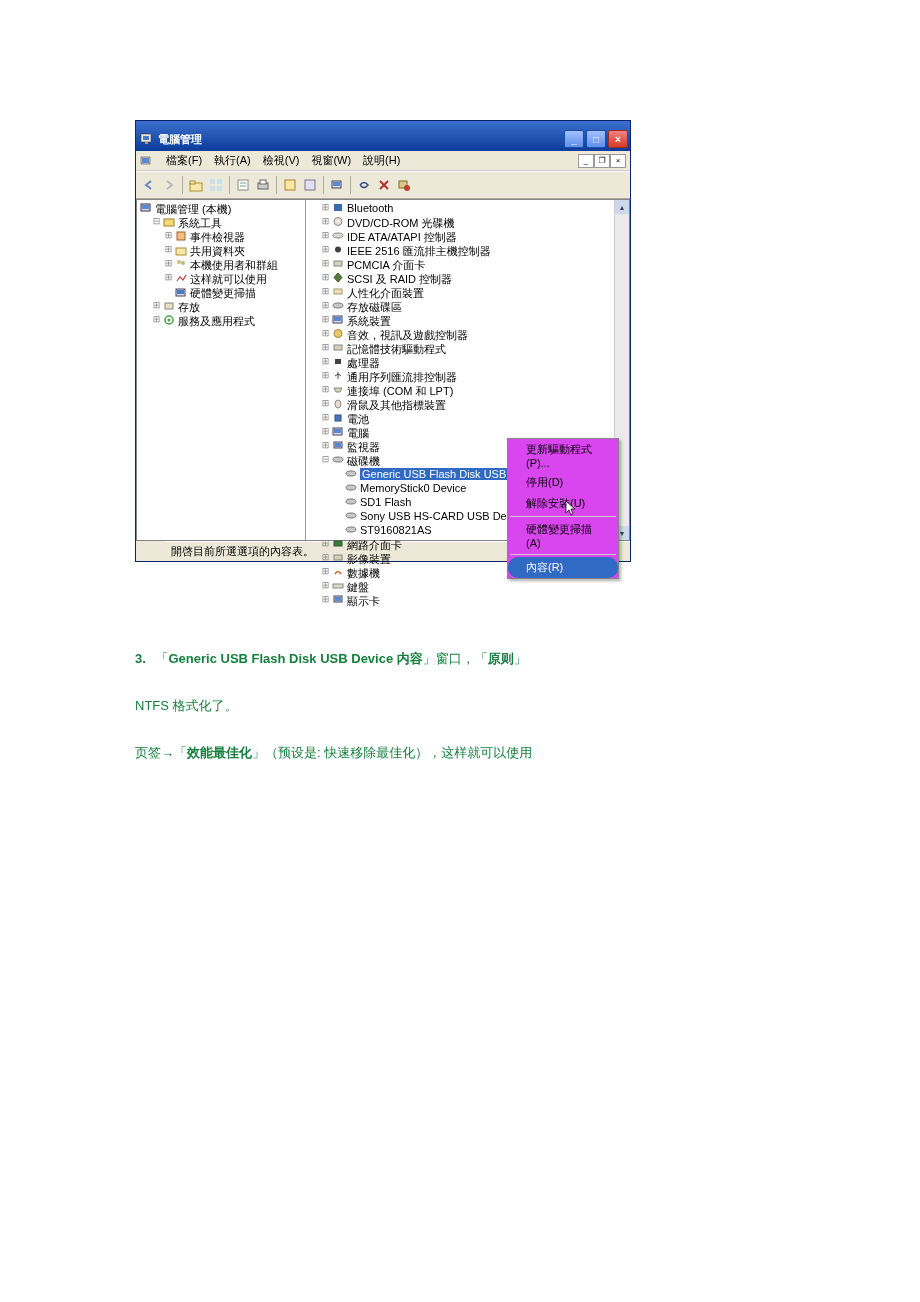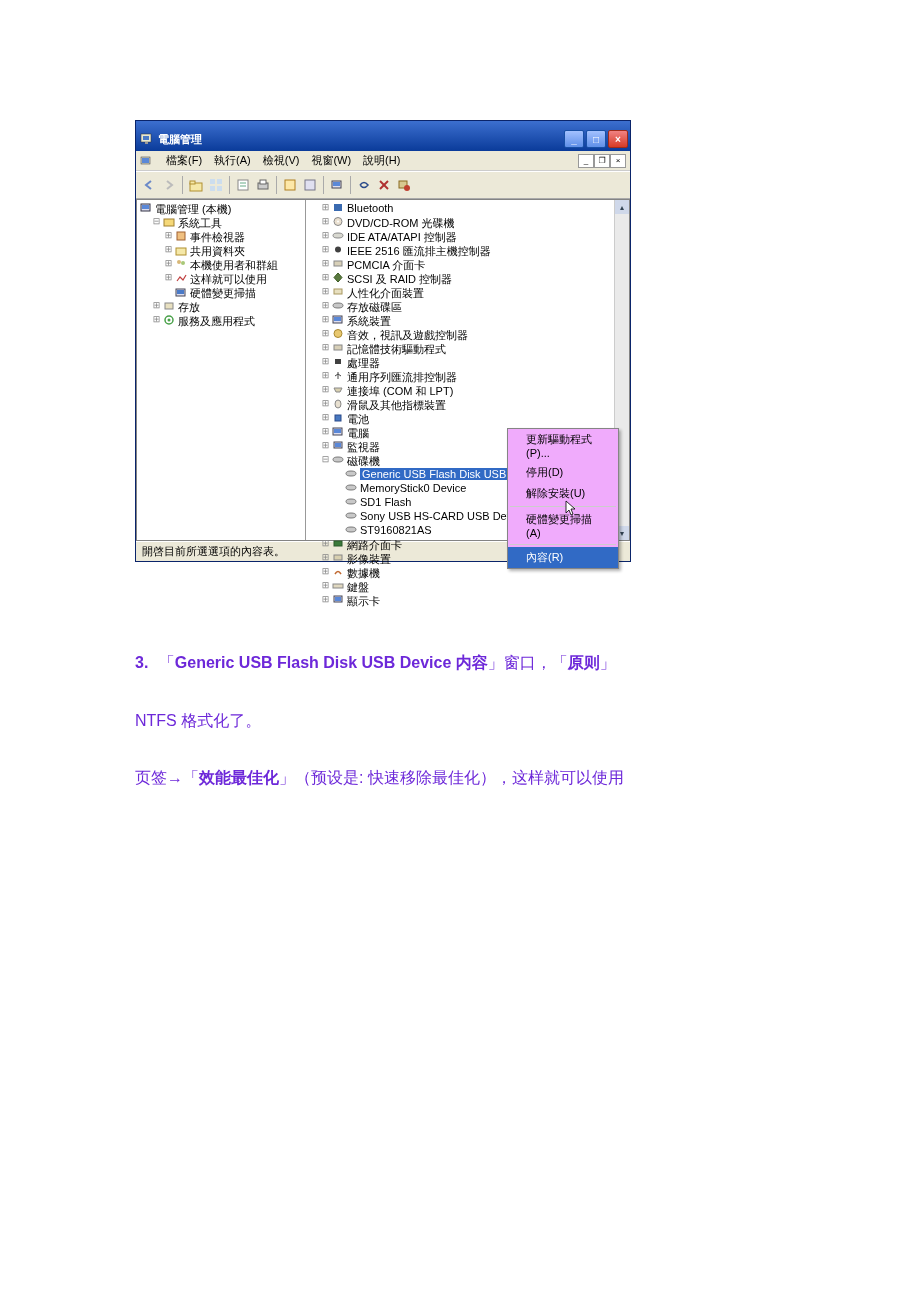--- a/index.html
+++ b/index.html
@@ -21,29 +21,29 @@
     .content { display:flex; background:#fff; height:340px; border:1px solid #848484; margin:0; }
     .left-pane { width:164px; border-right:1px solid #999; background:#fff; overflow:hidden; padding:2px; font-size:11px; color:#000; }
     .right-pane { flex:1; background:#fff; position:relative; padding:2px; font-size:11px; }
     .tree-item { display:flex; align-items:flex-start; height:14px; white-space:nowrap; }
     .tree-item .exp { width:11px; display:flex; justify-content:center; color:#888; font-size:9px; }
     .tree-item .ico { width:14px; display:flex; justify-content:center; margin-right:2px; }
     .ind1 { margin-left:12px; }
     .ind2 { margin-left:24px; }
     .ind3 { margin-left:36px; }
     .sel { background:#316ac5; color:#fff; padding:0 2px; }
-    .ctx-menu { position:absolute; right:10px; top:228px; width:110px; background:#f0abfc; border:1px solid #858585; box-shadow:2px 2px 3px rgba(0,0,0,0.3); font-size:11px; }
+    .ctx-menu { position:absolute; right:10px; top:238px; width:110px; background:#d946ef; border:1px solid #858585; box-shadow:2px 2px 3px rgba(0,0,0,0.3); font-size:11px; }
     .ctx-item { padding:3px 12px 3px 18px; }
-    .ctx-item.h { background:#316ac5; color:#fff; }
+    .ctx-item.h { background:#316ac5; color:#fff;border-radius:10px; }
     .ctx-sep { height:1px; background:#ccc; margin:2px 2px; }
-    .statusbar { background:#ece9d8; border-top:1px solid #fff; padding:2px 6px; font-size:11px; }
+    .statusbar { background:#ece9d8; border-top:1px solid #fff; padding:2px 6px; font-size:11px;margin-left:29px; }
     .scroll-v { position:absolute; right:0; top:0; bottom:0; width:14px; background:#eaeaea; border-left:1px solid #ccc; }
     .scroll-btn { height:14px; background:#cfd8ea; display:flex; align-items:center; justify-content:center; font-size:8px; color:#345; }
     .cursor { position:absolute; right:50px; top:300px; font-size:12px; color:#000; }
-    .doc-text { margin-top:80px; font-size:16px; line-height:2.6; color:#6d28d9; }
+    .doc-text { margin-top:80px; font-size:13px; line-height:2.6; color:#15803d; }
     .doc-text .num { font-weight:bold; margin-right:6px; }
     .doc-text .bold { font-weight:bold; }
   </style>
 </head>
 <body>
 
 <div class="page">
 
   <div class="win">
     <div class="titlebar">

